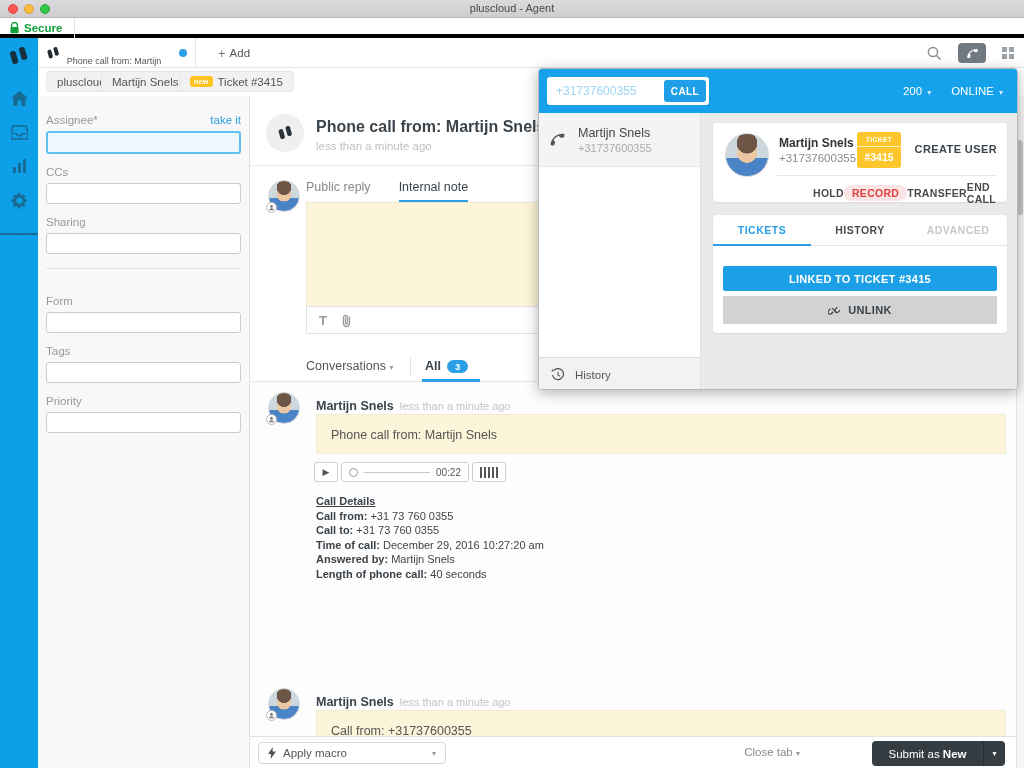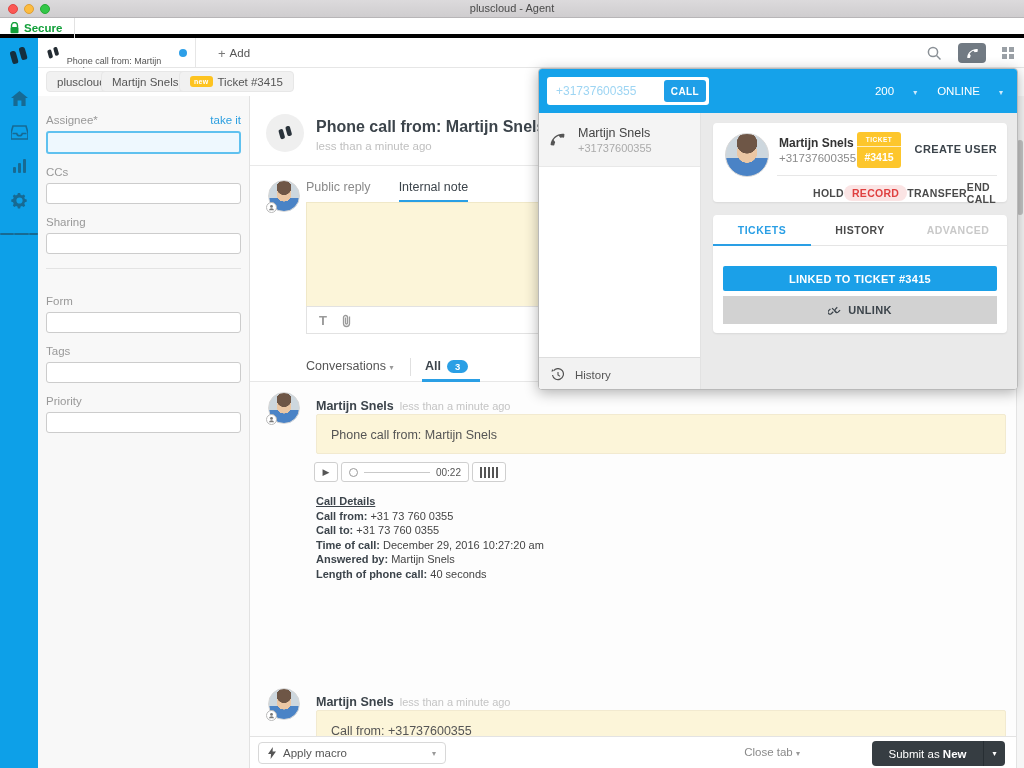--- a/index.html
+++ b/index.html
@@ -121,21 +121,21 @@
   .caret-white { font-size:8px; color:#fff; }
 
   
   #widget { left:538px; top:68px; width:480px; height:322px; background:#fff; border:1px solid #b9b9b9; border-radius:4px; box-shadow:0 3px 14px rgba(0,0,0,.3); z-index:50; overflow:hidden; }
   #w-header { position:absolute; left:0; top:0; width:100%; height:44px; background:#15a2ea; }
   #w-input-wrap { position:absolute; left:8px; top:8px; width:162px; height:28px; background:#fff; border-radius:3px; display:flex; align-items:center; padding:3px; }
   #w-phone-input { flex:1; border:none; outline:none; font-size:12px; color:#333; padding:0 6px; min-width:0; }
   #w-phone-input::placeholder { color:#9ed5f3; }
   #w-call-btn { width:42px; height:22px; background:#1e9fe8; color:#fff; font-size:10px; font-weight:bold; border:none; border-radius:3px; letter-spacing:.4px; cursor:pointer; }
   #w-header-right { position:absolute; right:14px; top:0; height:44px; display:flex; align-items:center; gap:20px; color:#fff; font-size:11.5px; }
-  #w-header-right .dd { display:flex; align-items:flex-end; gap:19px; cursor:pointer; }
+  #w-header-right .dd { display:flex; align-items:flex-end; gap:5px; cursor:pointer; }
   #w-header-right .caret { color:#cfeafb; }
 
   #w-left { position:absolute; left:0; top:44px; width:162px; height:278px; background:#fff; border-right:1px solid #e2e2e2; }
   #w-contact { height:54px; background:#f4f4f4; border-bottom:1px solid #e8e8e8; display:flex; align-items:center; padding:0 10px; gap:12px; cursor:pointer; }
   #w-contact-name { font-size:12.5px; color:#444; }
   #w-contact-num { font-size:11px; color:#ababab; margin-top:2px; }
   #w-history { position:absolute; left:0; bottom:0; width:100%; height:34px; background:#f2f2f2; border-top:1px solid #ddd; display:flex; align-items:center; gap:10px; padding:0 12px; font-size:11.5px; color:#555; cursor:pointer; }
 
   #w-right { position:absolute; left:162px; top:44px; width:318px; height:278px; background:#eaeaea; }
   .w-card { position:absolute; left:12px; width:294px; background:#fff; border-radius:4px; box-shadow:0 1px 2px rgba(0,0,0,.08); }

